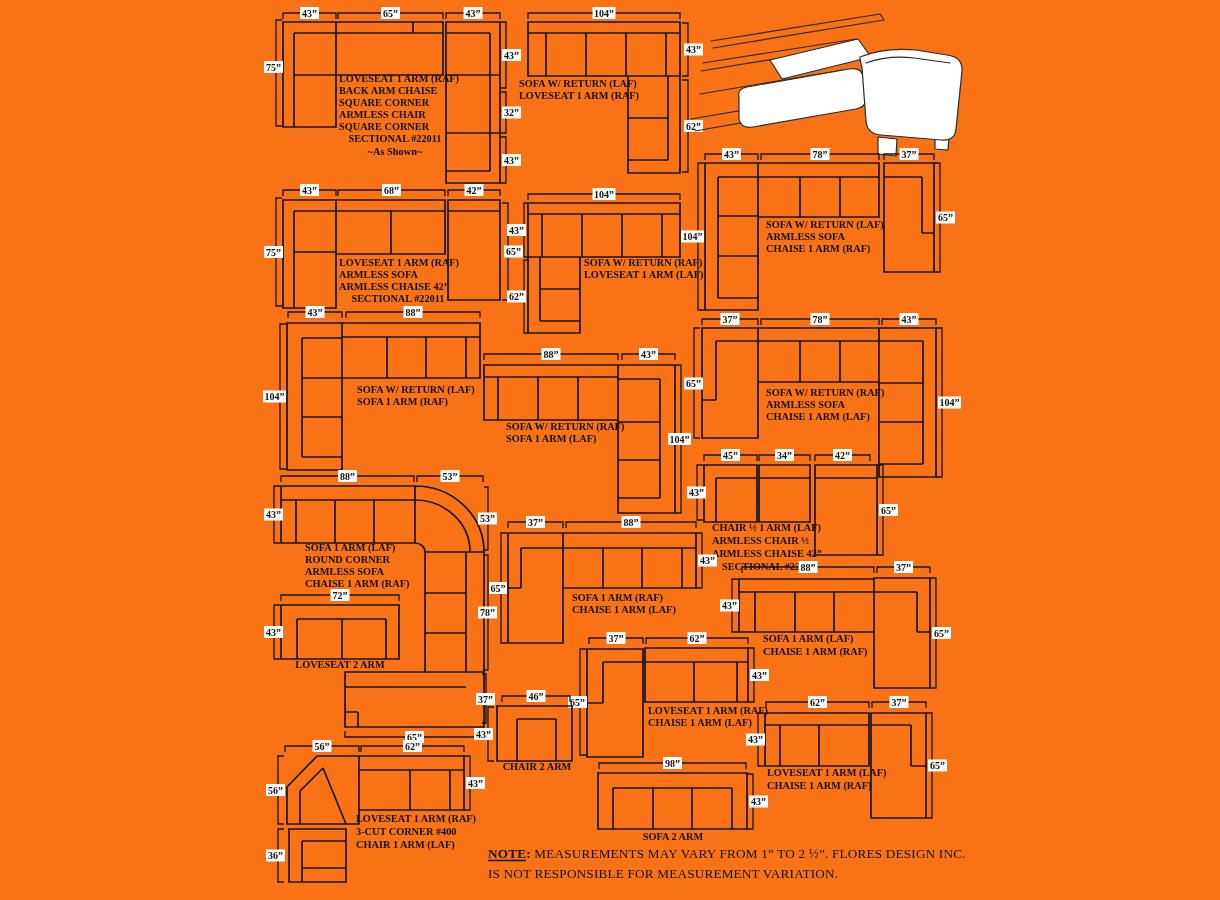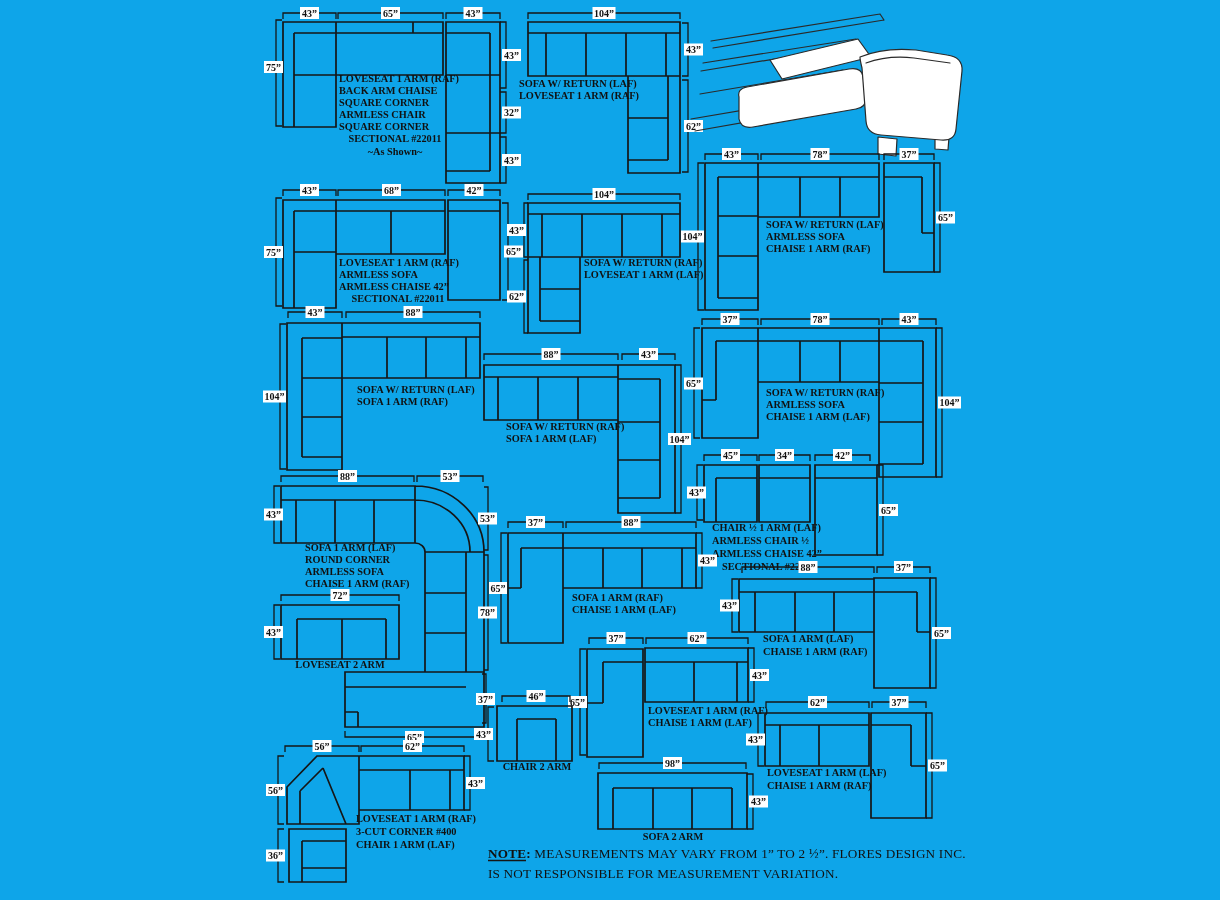--- a/index.html
+++ b/index.html
@@ -1,16 +1,16 @@
 <!DOCTYPE html>
 <html><head>
 <meta charset="utf-8">
 <style>
   html,body{margin:0;padding:0;background:#fff;}
-  .canvas{position:relative;width:1220px;height:900px;background:#0ea5e9;overflow:hidden;}
+  .canvas{position:relative;width:1220px;height:900px;background:#f97316;overflow:hidden;}
   .shape{fill:none;stroke:#161616;stroke-width:1.7;stroke-linejoin:miter;}
   .bracket{fill:none;stroke:#161616;stroke-width:1.3;}
   .mask{fill:#ffffff;stroke:none;}
   .dim{font-family:"Liberation Serif","DejaVu Serif",serif;font-size:10px;font-weight:bold;fill:#111;}
   .lbl{font-family:"Liberation Serif","DejaVu Serif",serif;font-size:10.3px;font-weight:bold;fill:#111;}
   .note{font-family:"Liberation Serif","DejaVu Serif",serif;font-size:13.2px;fill:#111;letter-spacing:.2px;}
   .note-b{font-weight:bold;}
   .illu{fill:none;stroke:#2a2a2a;stroke-width:1.2;stroke-linejoin:round;stroke-linecap:round;}
   .illu-f{fill:#ffffff;stroke:#2a2a2a;stroke-width:1.2;stroke-linejoin:round;}
 </style>

